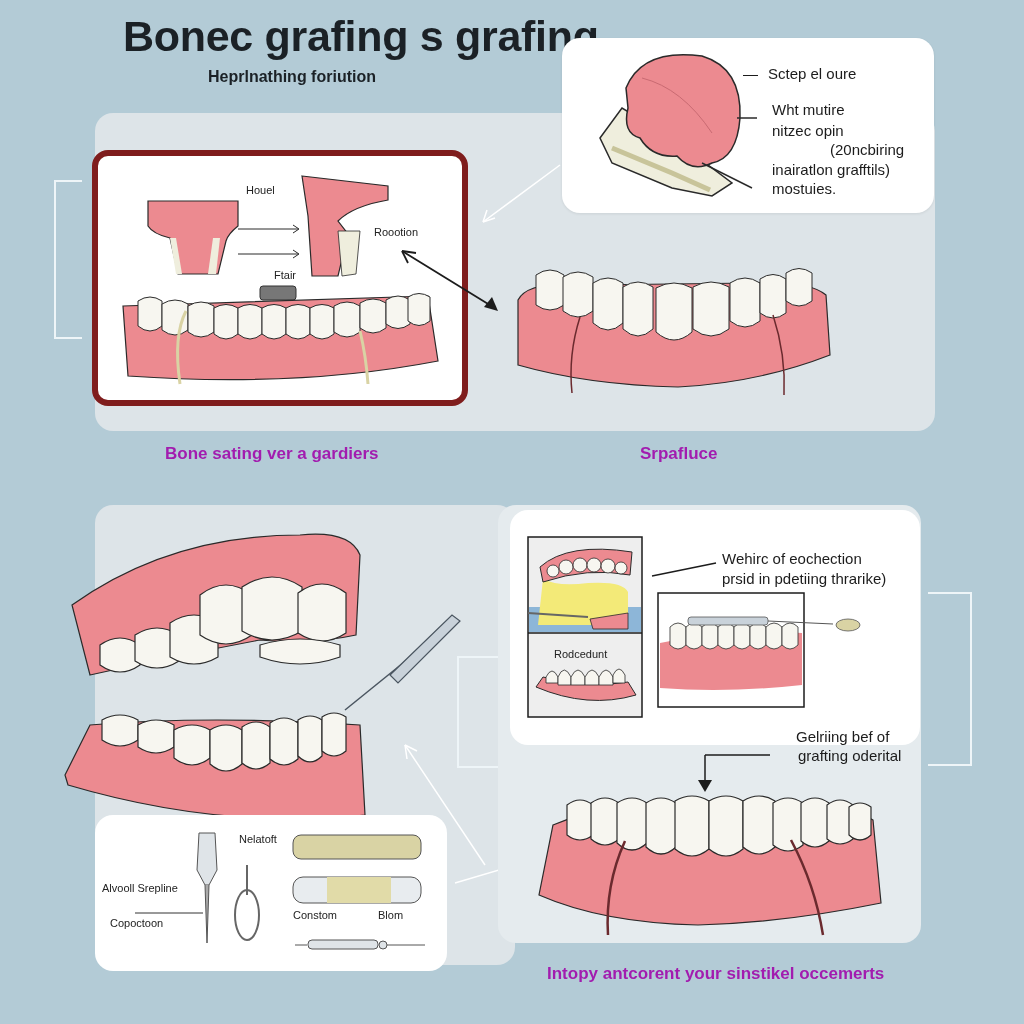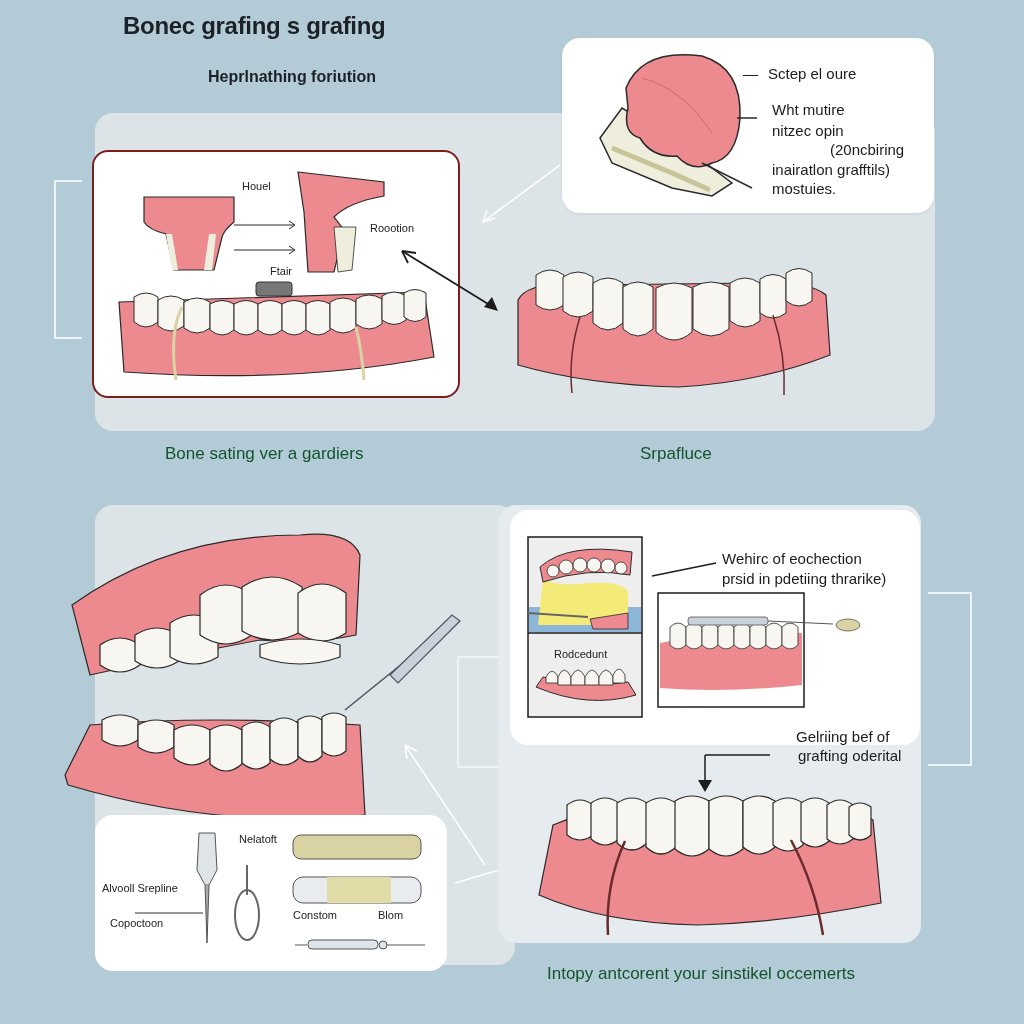--- a/index.html
+++ b/index.html
@@ -2,26 +2,26 @@
 <html><head>
 <meta charset="utf-8">
 <style>
   html, body { margin: 0; padding: 0; }
   body {
     width: 1024px; height: 1024px; overflow: hidden; position: relative;
     background: #b3cbd6;
     font-family: "Liberation Sans", sans-serif; color: #1a1f24;
   }
   .abs { position: absolute; }
-  .title { left: 123px; top: 12px; font-size: 24px; font-weight: bold; letter-spacing: -0.3px; color: #1b2126; }
+  .title { left: 123px; top: 12px; font-size: 43px; font-weight: bold; letter-spacing: -0.3px; color: #1b2126; }
   .subtitle { left: 208px; top: 68px; font-size: 16px; font-weight: bold; color: #1b2126; }
   .panel { position: absolute; background: #dde4e8; border-radius: 18px; }
   .card { position: absolute; background: #ffffff; border-radius: 18px; }
-  .bordered { border: 2px solid #7f1d1d; }
-  .caption { position: absolute; font-size: 17px; font-weight: normal; color: #14532d; white-space: nowrap; }
+  .bordered { border: 6px solid #7f1d1d; }
+  .caption { position: absolute; font-size: 17px; font-weight: bold; color: #a21caf; white-space: nowrap; }
   .lbl { position: absolute; font-size: 11px; color: #222; white-space: nowrap; }
   .lbl-md { position: absolute; font-size: 15px; color: #1c1c1c; white-space: nowrap; line-height: 21px; }
   .bracket { position: absolute; border: 2px solid #eef5f8; }
   svg { position: absolute; overflow: visible; }
 </style>
 </head>
 <body>
 
 <div class="abs title">Bonec grafing s grafing</div>
 <div class="abs subtitle">Heprlnathing foriution</div>

